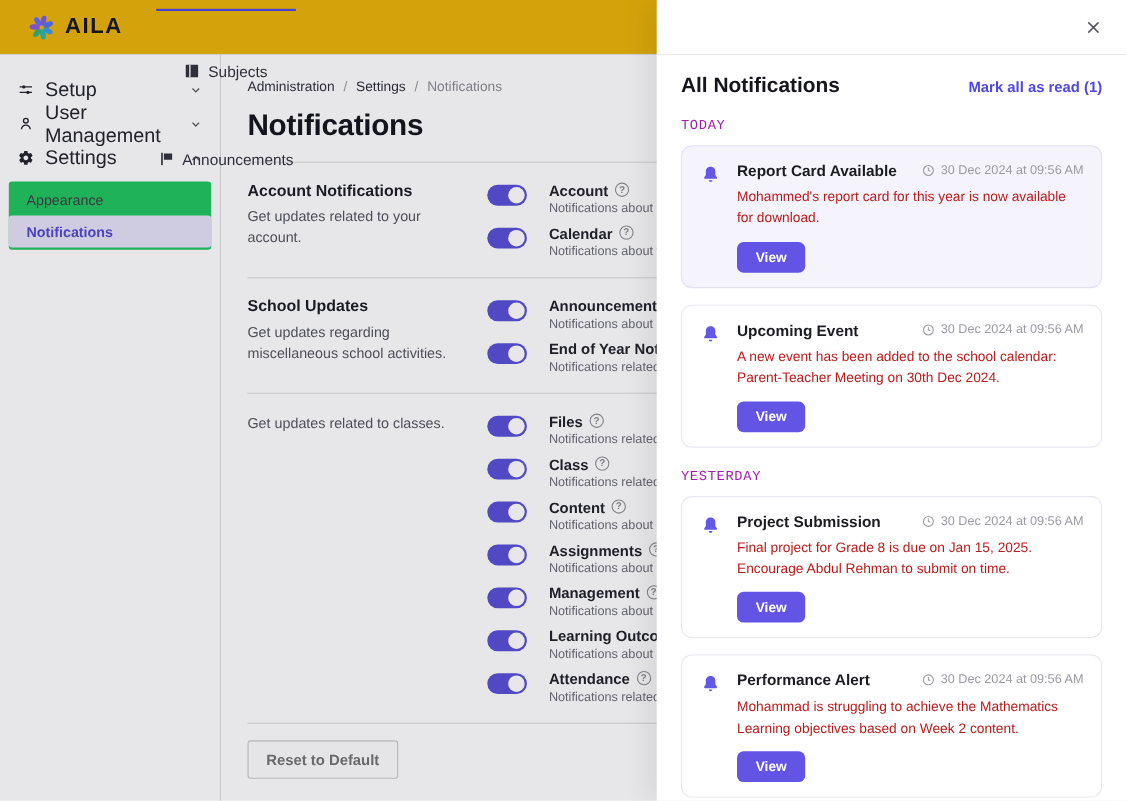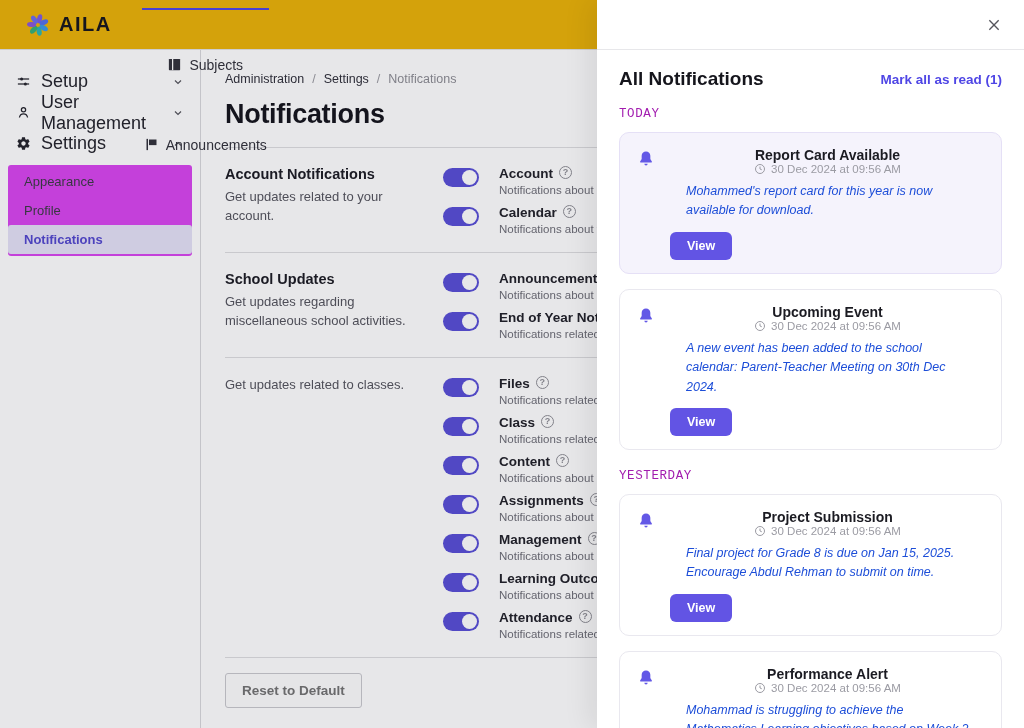--- a/index.html
+++ b/index.html
@@ -13,21 +13,21 @@
   .nav-item { display:flex; align-items:center; gap:7px; font-size:14px; color:#33333c; height:50px; position:relative; padding:0 2px; cursor:pointer; }
   .nav-item svg { flex-shrink:0; }
   .nav-item.active { color:#4f46e5; }
   .nav-item.active::after { content:""; position:absolute; left:-6px; right:-6px; bottom:0; height:2px; background:#4f46e5; }
 
   
   .layout { display:flex; height:678px; }
   .sidebar { width:201px; border-right:1px solid #d9d9dc; padding:16px 8px 0; background:#fff; flex-shrink:0; }
   .side-item { display:flex; align-items:center; gap:10px; padding:6px 8px; height:31px; font-size:18px; color:#24242c; border-radius:4px; cursor:pointer; }
   .side-item .chev { margin-left:auto; display:flex; }
-  .side-sub { background:#d946ef; border-radius:3px; margin:6px 0 0; padding:2px 0; }
+  .side-sub { background:#22c55e; border-radius:3px; margin:6px 0 0; padding:2px 0; }
   .side-sub-item { display:flex; align-items:center; height:29px; padding:0 16px; font-size:13px; color:#3c3c45; cursor:pointer; }
   .side-sub-item.selected { background:#e5e1f7; border-radius:3px; color:#5348ce; font-weight:600; }
 
   
   .content { flex:1; padding:22px 24px 0; background:#fff; overflow:hidden; }
   .breadcrumb { display:flex; gap:8px; font-size:12.5px; color:#30303a; align-items:center; }
   .crumb { cursor:pointer; }
   .crumb-sep { color:#9a9aa1; }
   .crumb.current { color:#8d8d94; cursor:default; }
   .page-title { font-size:27px; font-weight:700; color:#15151c; letter-spacing:-0.3px; margin:13px 0 17px; }
@@ -51,24 +51,24 @@
   .drawer-top { height:50px; flex-shrink:0; border-bottom:1px solid #e7e7ea; display:flex; align-items:center; justify-content:flex-end; padding:0 20px; }
   .close-btn { background:none; border:none; cursor:pointer; display:flex; padding:2px; }
   .drawer-body { flex:1; padding:18px 22px 10px; display:flex; flex-direction:column; overflow:hidden; }
   .drawer-head { display:flex; align-items:center; justify-content:space-between; margin-bottom:13px; }
   .drawer-title { font-size:19px; font-weight:700; color:#15151c; }
   .mark-all { font-size:13.5px; font-weight:700; color:#4f46e5; background:none; border:none; font-family:inherit; cursor:pointer; }
   .group-label { font-size:12.5px; color:#a21caf; letter-spacing:0.6px; margin:4px 0 11px;font-family:Liberation Mono, monospace; }
   .card { display:flex; gap:14px; border:1px solid #e9e8ef; border-radius:10px; background:#fff; padding:14px 16px 13px; margin-bottom:15px; }
   .card.unread { background:#f5f3fc; border-color:#e5e0f6; }
   .card-main { flex:1; min-width:0; }
-  .card-top { display:flex; align-items:center; justify-content:space-between;flex-direction:column; }
+  .card-top { display:flex; align-items:center; justify-content:space-between; }
   .card-title { font-size:14px; font-weight:700; color:#1b1b22; }
   .card-time { display:flex; align-items:center; gap:5px; font-size:11.5px; color:#9b9ba3; white-space:nowrap; }
-  .card-body { font-size:12.5px; color:#1d4ed8; line-height:1.55; margin:7px 16px 11px;font-style:italic; }
+  .card-body { font-size:12.5px; color:#b91c1c; line-height:1.55; margin:7px 0 11px; }
   .view-btn { background:#6254e4; color:#fff; border:none; border-radius:6px; font-size:12.5px; font-weight:600; padding:7px 17px; font-family:inherit; cursor:pointer; }
 </style>
 </head>
 <body>
 
 <div class="app">
 
   <header class="topnav">
     <div class="brand">
       <span style="display:flex;">
@@ -172,23 +172,20 @@
         <span class="chev">
           <svg width="12" height="12" viewBox="0 0 24 24" fill="none" stroke="#55555c" stroke-width="2.4">
               <polyline points="6,15 12,9 18,15"></polyline>
             </svg>
         </span>
       </div>
       <div class="side-sub">
         <div class="side-sub-item">
           <span>Appearance</span>
         </div>
-        <div class="side-sub-item">
-          <span>Profile</span>
-        </div>
         <div class="side-sub-item selected">
           <span>Notifications</span>
         </div>
       </div>
     </aside>
 
     <main class="content">
       <div class="breadcrumb">
         <span class="crumb">Administration</span>
         <span class="crumb-sep">/</span>

